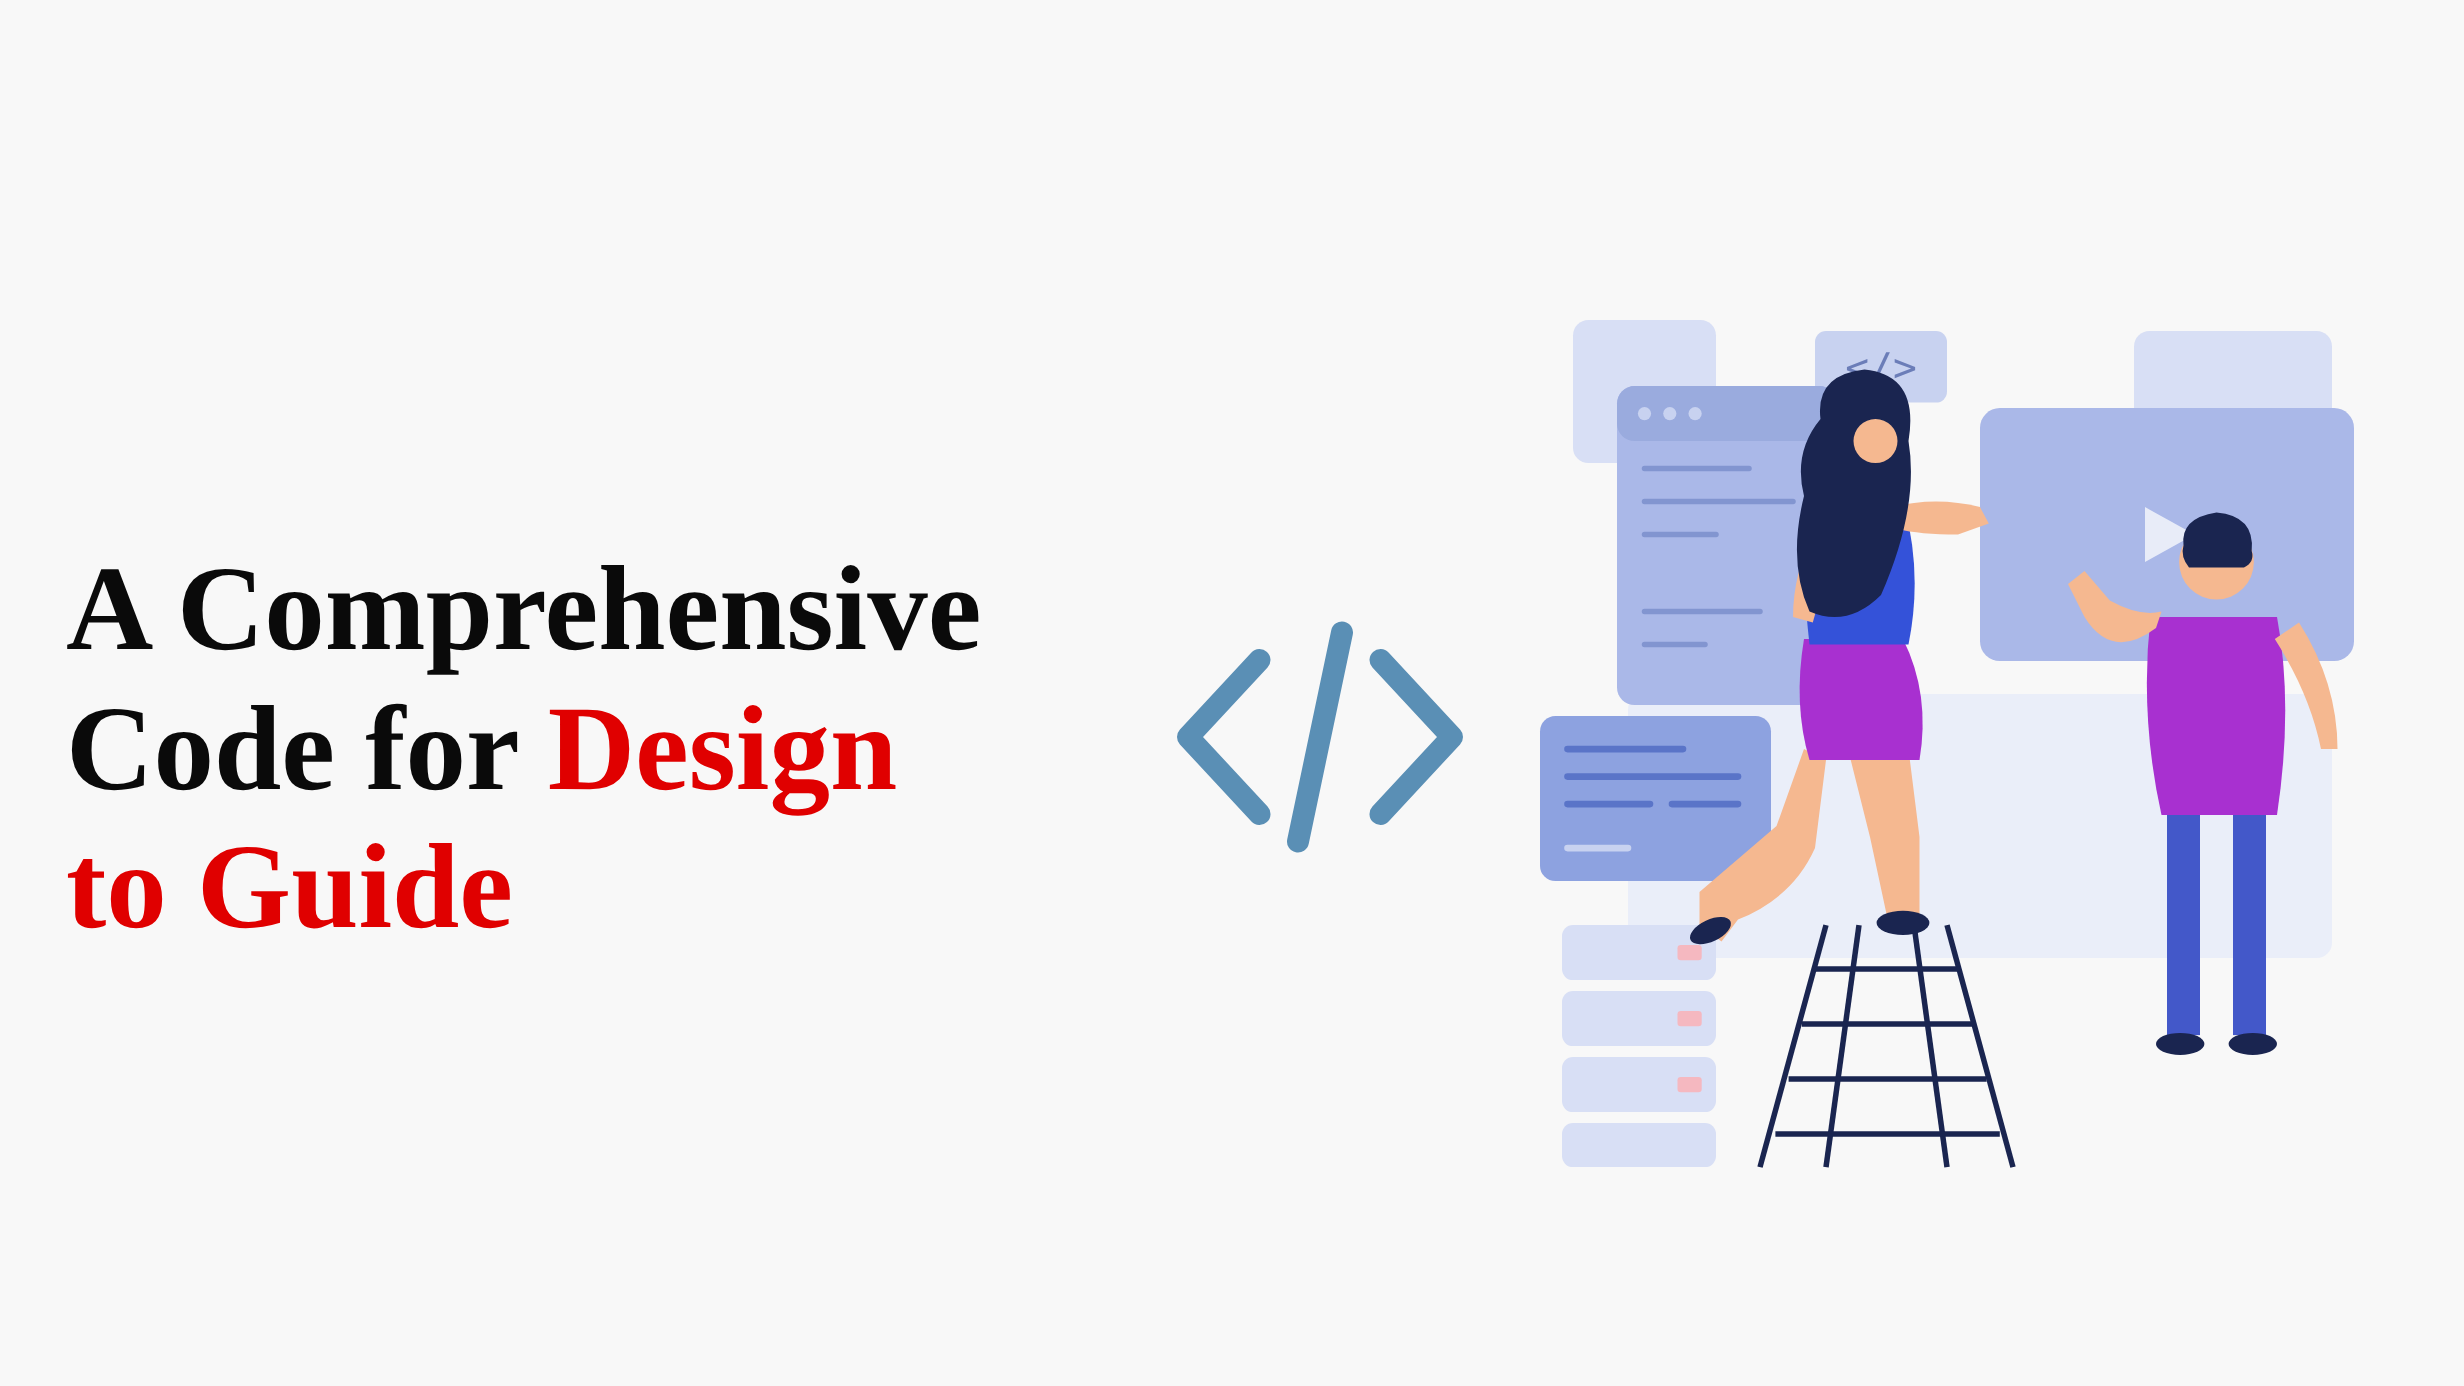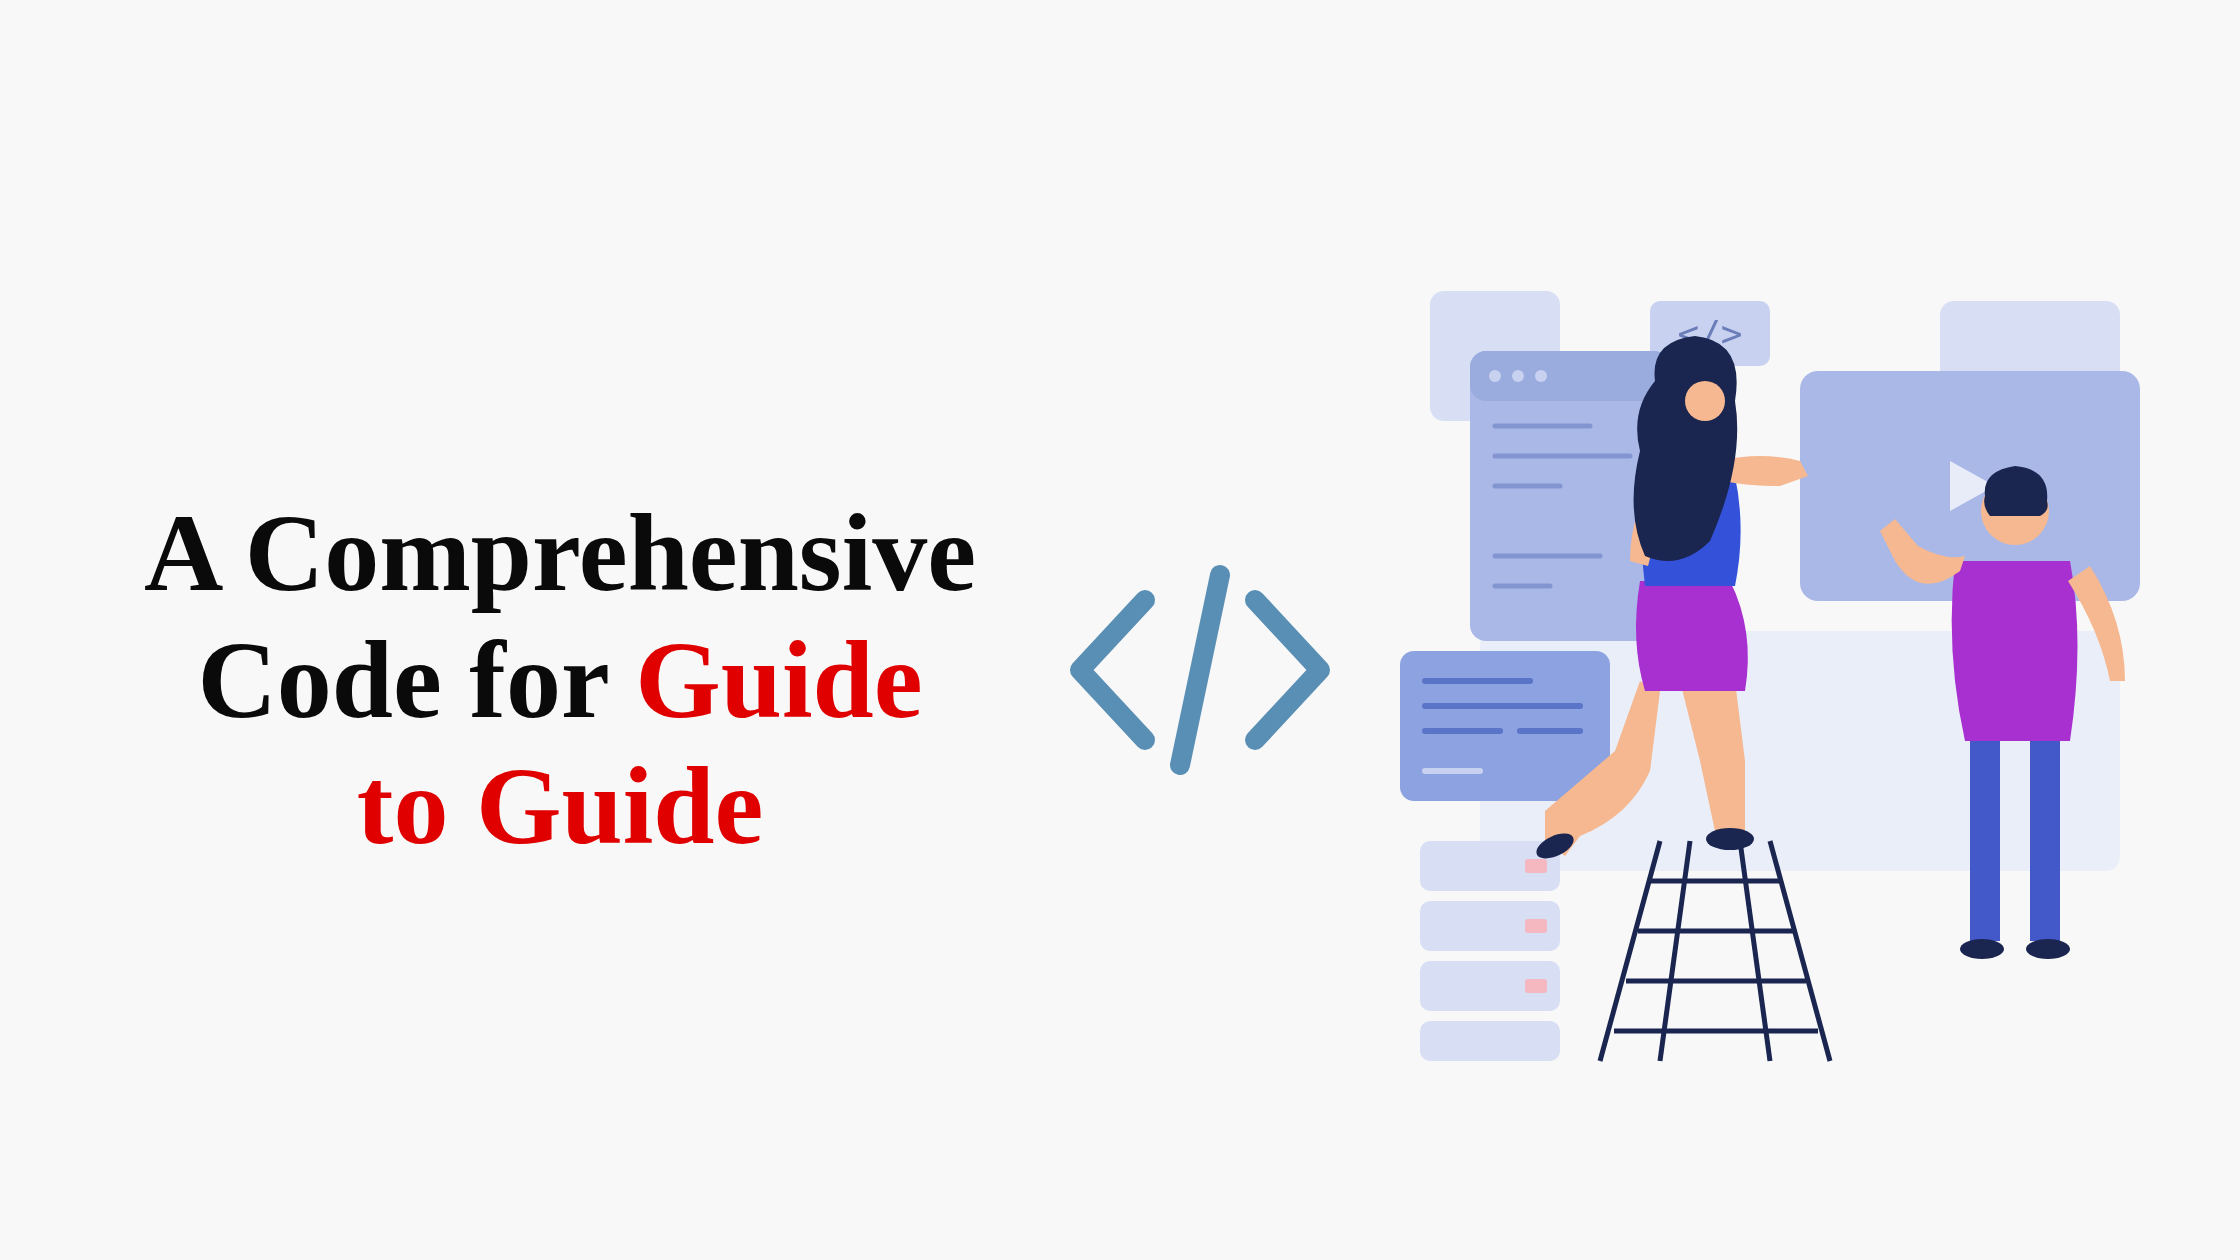--- a/index.html
+++ b/index.html
@@ -12,21 +12,21 @@
   overflow: hidden;
 }
 .container {
   display: flex;
   align-items: center;
   height: 100%;
   padding: 0 60px;
 }
 .left-section {
   flex: 0 0 1000px;
-  text-align: center;
+  text-align: left;
   padding-top: 100px;
 }
 .title {
   font-size: 110px;
   font-weight: bold;
   line-height: 1.15;
   color: #0a0a0a;
 }
 .highlight {
   color: #e00000;
@@ -50,21 +50,21 @@
   transform: translate(-50%, -45%);
 }
 </style>
 </head>
 <body>
 
 <div class="container">
   <div class="left-section">
     <h1 class="title">
       <span>A Comprehensive</span><br>
-      <span>Code for </span><span class="highlight">Guide</span><br>
+      <span>Code for </span><span class="highlight">Design</span><br>
       <span class="highlight">to Guide</span>
     </h1>
   </div>
 
   <div class="code-icon">
     <svg width="280" height="220" viewBox="0 0 280 220">
       <g stroke="#5a8fb5" stroke-width="20" stroke-linecap="round" stroke-linejoin="round" fill="none">
         <polyline points="85,40 20,110 85,180"></polyline>
         <polyline points="195,40 260,110 195,180"></polyline>
         <line x1="160" y1="15" x2="120" y2="205"></line>

